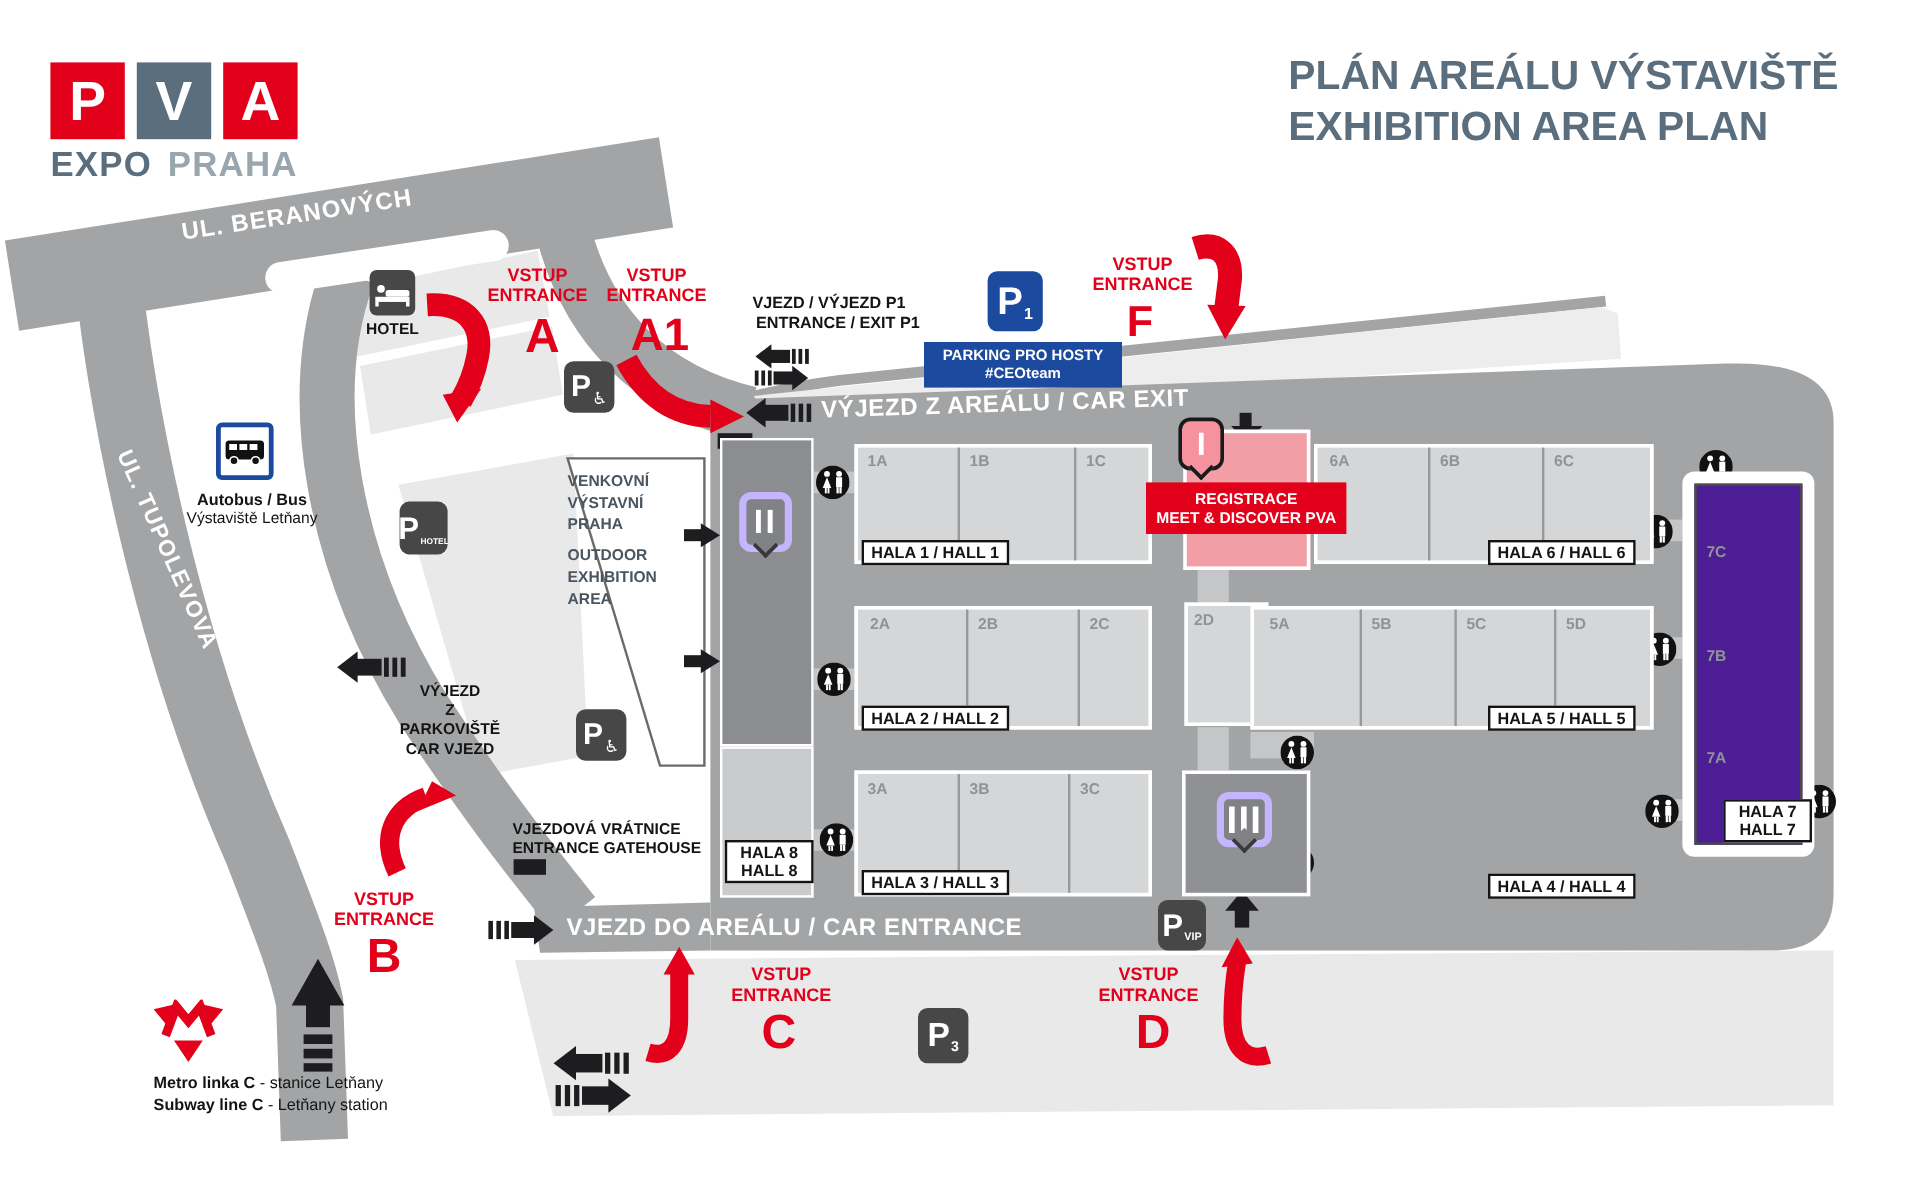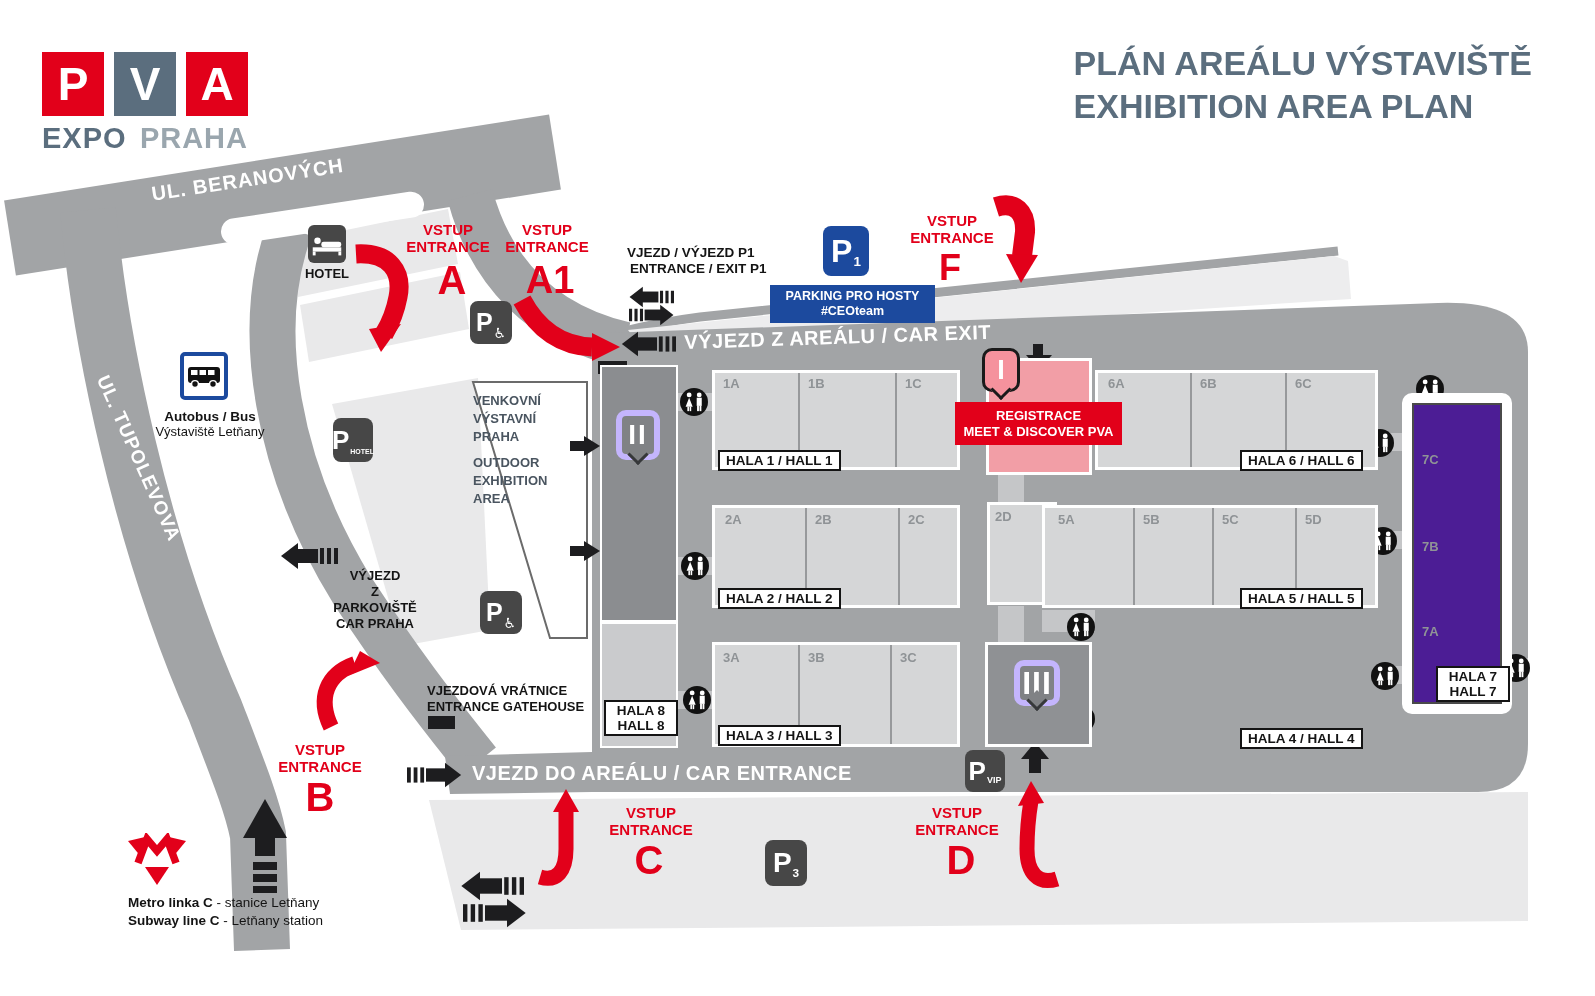--- a/index.html
+++ b/index.html
@@ -187,21 +187,21 @@
 
   <div class="roadlabel" style="left:684px;top:331px;transform:rotate(-1.9deg);transform-origin:0 0">VÝJEZD Z AREÁLU / CAR EXIT</div>
   <div class="roadlabel" style="left:472px;top:762px">VJEZD DO AREÁLU / CAR ENTRANCE</div>
 
   <div class="blacktext" style="left:627px;top:245px;font-size:13.5px">VJEZD / VÝJEZD P1</div>
   <div class="blacktext" style="left:630px;top:261px;font-size:13.5px">ENTRANCE / EXIT P1</div>
 
   <div class="abs" style="left:330px;top:568px;width:90px;text-align:center;color:#141414;font-weight:bold;font-size:13px;line-height:16px">
     <div>VÝJEZD</div>
     <div>Z PARKOVIŠTĚ</div>
-    <div>CAR PRAHA</div>
+    <div>CAR VJEZD</div>
   </div>
 
   <div class="blacktext" style="left:427px;top:683px">VJEZDOVÁ VRÁTNICE</div>
   <div class="blacktext" style="left:427px;top:699px">ENTRANCE GATEHOUSE</div>
 
   <div class="vstup" style="left:448px;top:221px">
     <span>VSTUP</span><br>
     <span>ENTRANCE</span>
   </div>
   <div class="bigletter" style="left:452px;top:260px">A</div>

